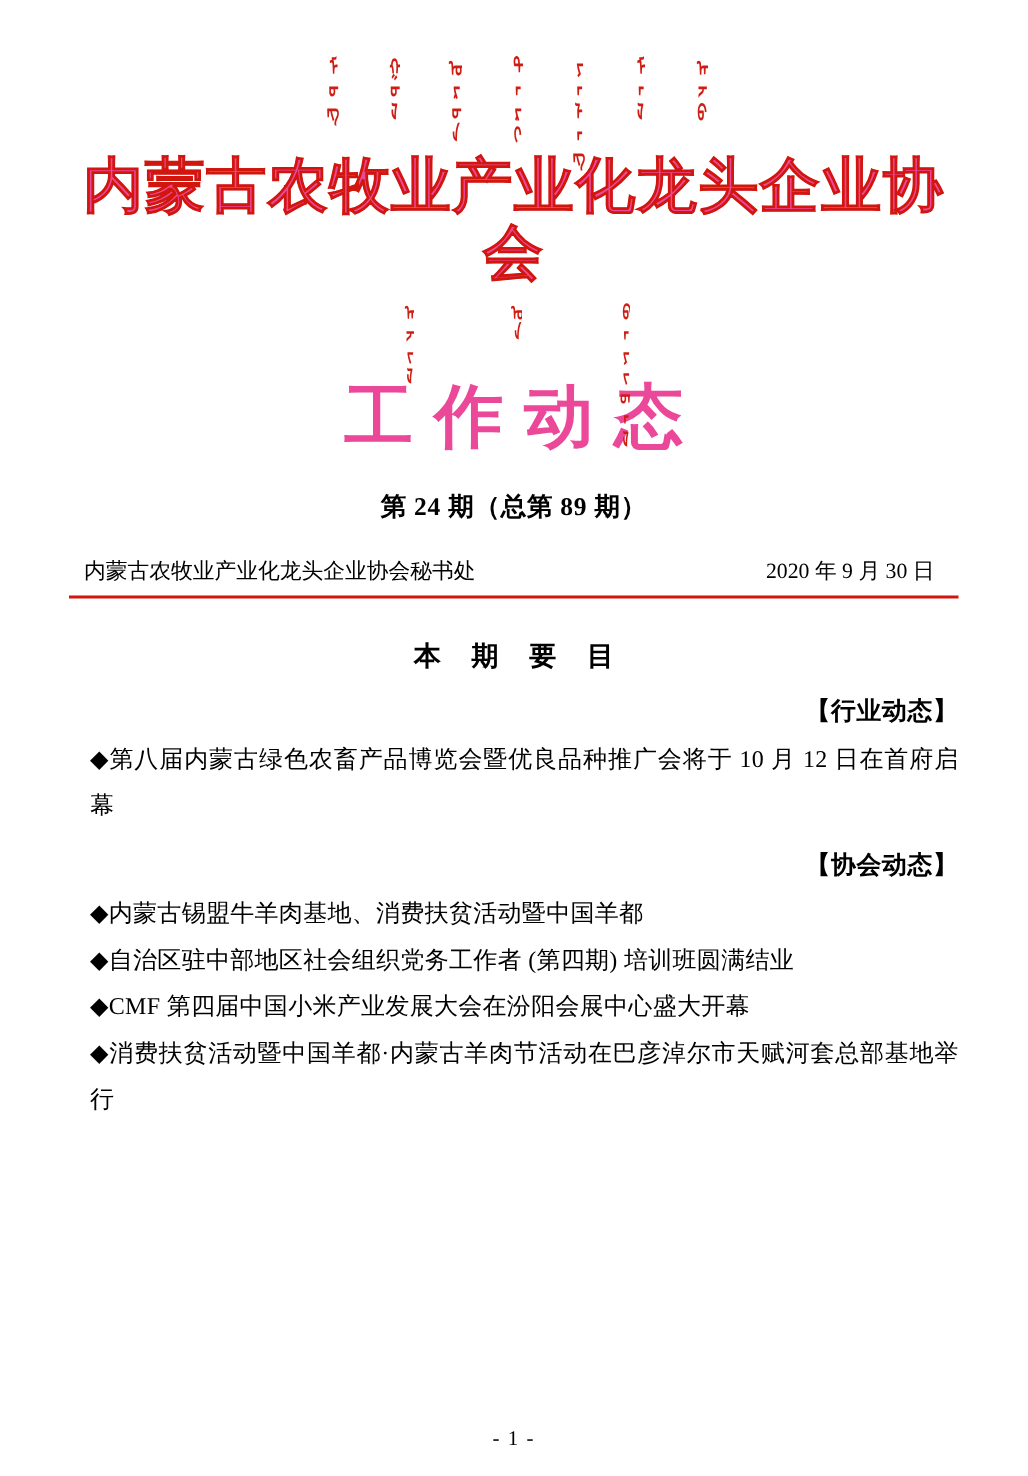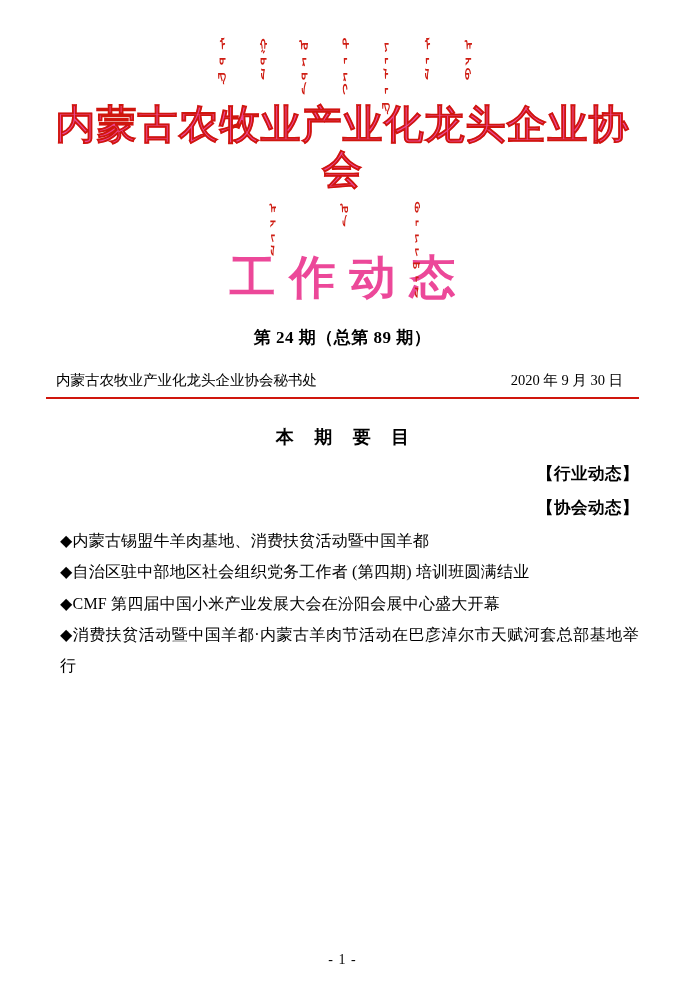--- a/index.html
+++ b/index.html
@@ -174,20 +174,21 @@
     <div class="left">内蒙古农牧业产业化龙头企业协会秘书处</div>
     <div class="right">2020 年 9 月 30 日</div>
   </div>
 
   <hr class="red-rule">
 
   <div class="contents-title">本 期 要 目</div>
 
   <div>
     <div class="section-head">【行业动态】</div>
+    <p class="toc-item">◆第八届内蒙古绿色农畜产品博览会暨优良品种推广会将于 10 月 12 日在首府启幕</p>
   </div>
 
   <div>
     <div class="section-head">【协会动态】</div>
     <p class="toc-item">◆内蒙古锡盟牛羊肉基地、消费扶贫活动暨中国羊都</p>
     <p class="toc-item">◆自治区驻中部地区社会组织党务工作者 (第四期) 培训班圆满结业</p>
     <p class="toc-item">◆CMF 第四届中国小米产业发展大会在汾阳会展中心盛大开幕</p>
     <p class="toc-item">◆消费扶贫活动暨中国羊都·内蒙古羊肉节活动在巴彦淖尔市天赋河套总部基地举行</p>
   </div>
 

